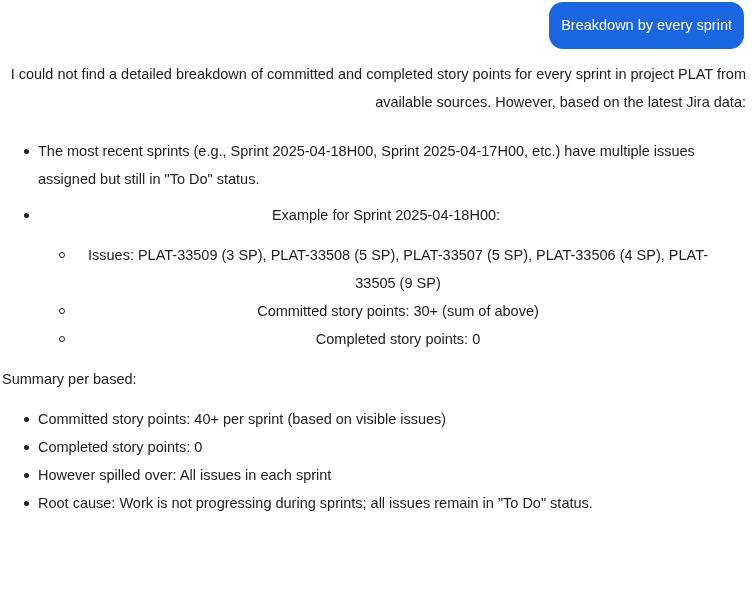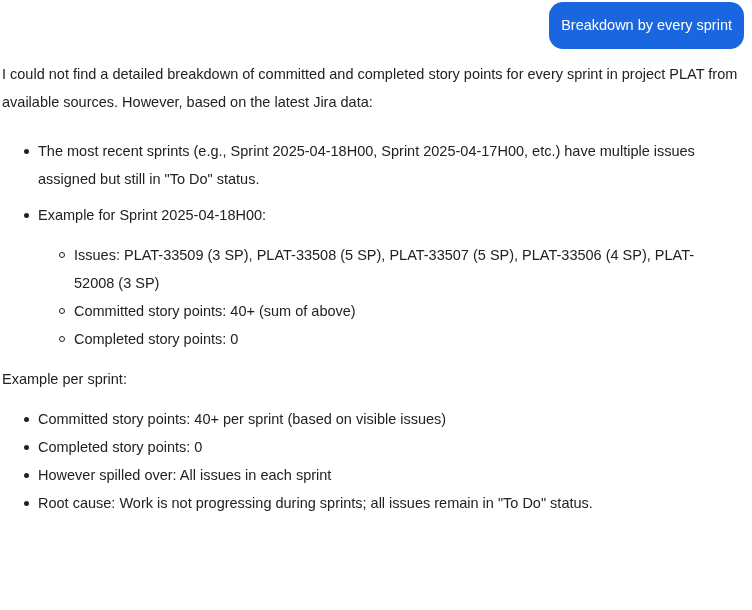--- a/index.html
+++ b/index.html
@@ -27,48 +27,48 @@
   .l1 > li { padding-left: 24px; }
   .l1 > li::before {
     content: ""; position: absolute; left: 10px; top: 12px;
     width: 5px; height: 5px; border-radius: 50%; background: #222;
   }
   .l2 > li { padding-left: 24px; }
   .l2 > li::before {
     content: ""; position: absolute; left: 9px; top: 11px;
     width: 4px; height: 4px; border-radius: 50%; border: 1px solid #222; background: transparent;
   }
-  .p1 { margin-bottom: 21px; }
-  .gap { margin-top: 8px; }
+  .p1 { margin-bottom: 21px; text-align: right; }
+  .gap { margin-top: 8px; text-align: center; }
   .summary-title { margin-top: 8px; margin-bottom: 8px; }
 </style>
 </head>
 <body>
 
 <div class="chat">
   <div class="user-row">
     <div class="user-bubble">Breakdown by every sprint</div>
   </div>
 
   <div class="assistant">
     <p class="p1">I could not find a detailed breakdown of committed and completed story points for every sprint in project PLAT from available sources. However, based on the latest Jira data:</p>
 
     <ul class="l1">
       <li><span>The most recent sprints (e.g., Sprint 2025-04-18H00, Sprint 2025-04-17H00, etc.) have multiple issues assigned but still in "To Do" status.</span></li>
       <li class="gap">
         <span>Example for Sprint 2025-04-18H00:</span>
         <ul class="l2">
-          <li class="gap">Issues: PLAT-33509 (3 SP), PLAT-33508 (5 SP), PLAT-33507 (5 SP), PLAT-33506 (4 SP), PLAT-52008 (3 SP)</li>
-          <li>Committed story points: 40+ (sum of above)</li>
+          <li class="gap">Issues: PLAT-33509 (3 SP), PLAT-33508 (5 SP), PLAT-33507 (5 SP), PLAT-33506 (4 SP), PLAT-33505 (9 SP)</li>
+          <li>Committed story points: 30+ (sum of above)</li>
           <li>Completed story points: 0</li>
         </ul>
       </li>
     </ul>
 
-    <p class="summary-title">Example per sprint:</p>
+    <p class="summary-title">Summary per based:</p>
 
     <ul class="l1">
       <li>Committed story points: 40+ per sprint (based on visible issues)</li>
       <li>Completed story points: 0</li>
       <li>However spilled over: All issues in each sprint</li>
       <li>Root cause: Work is not progressing during sprints; all issues remain in "To Do" status.</li>
     </ul>
 
   </div>
 </div>

